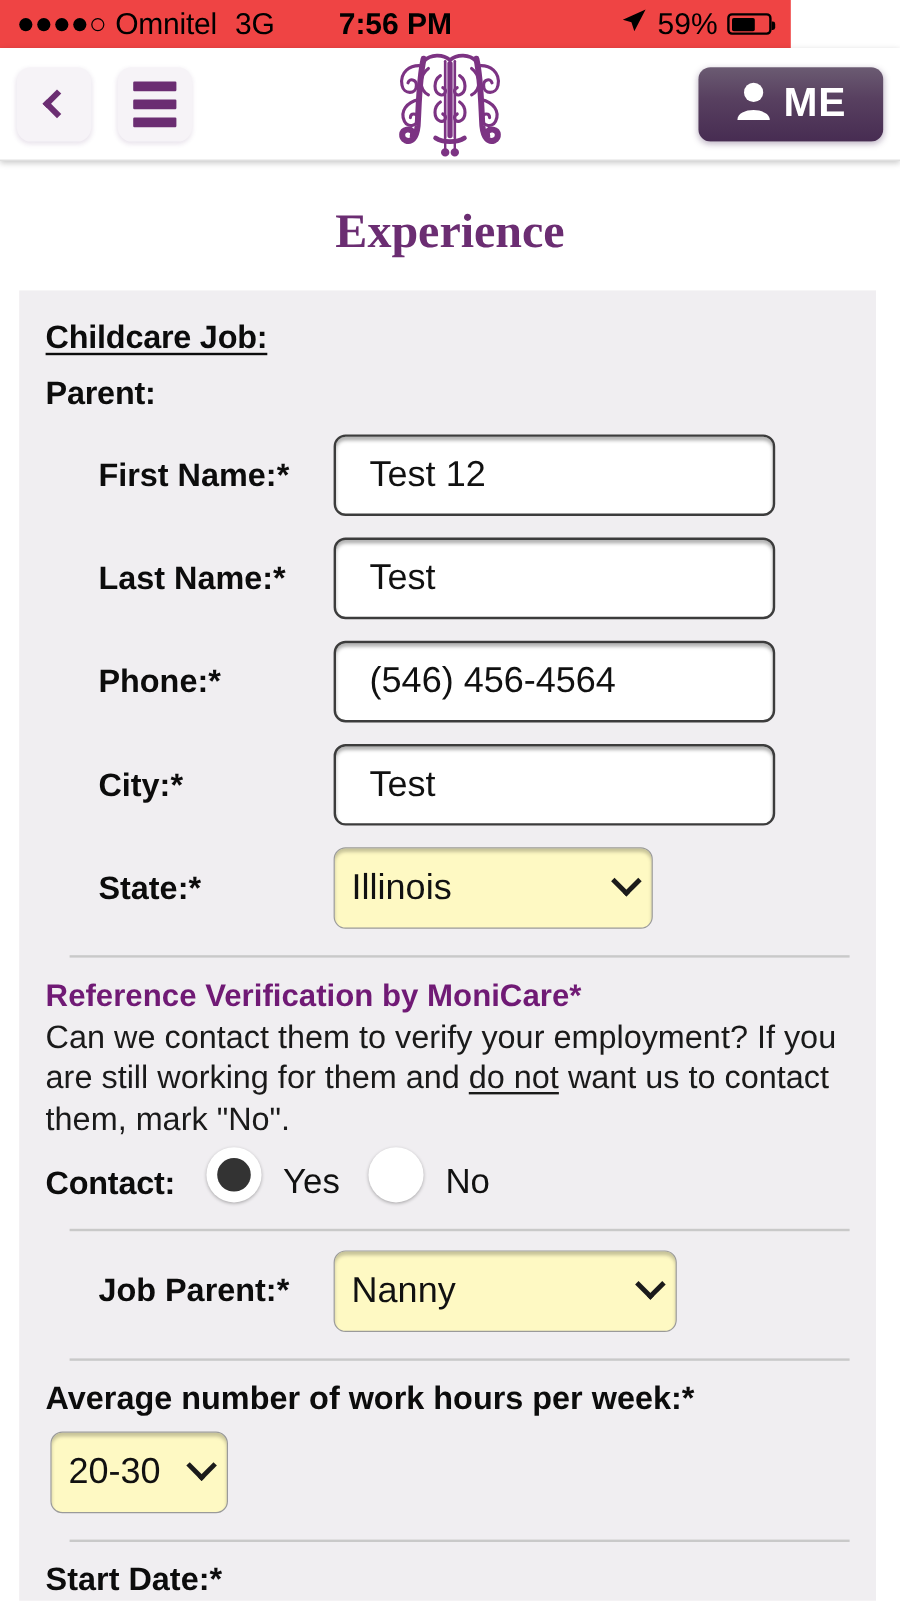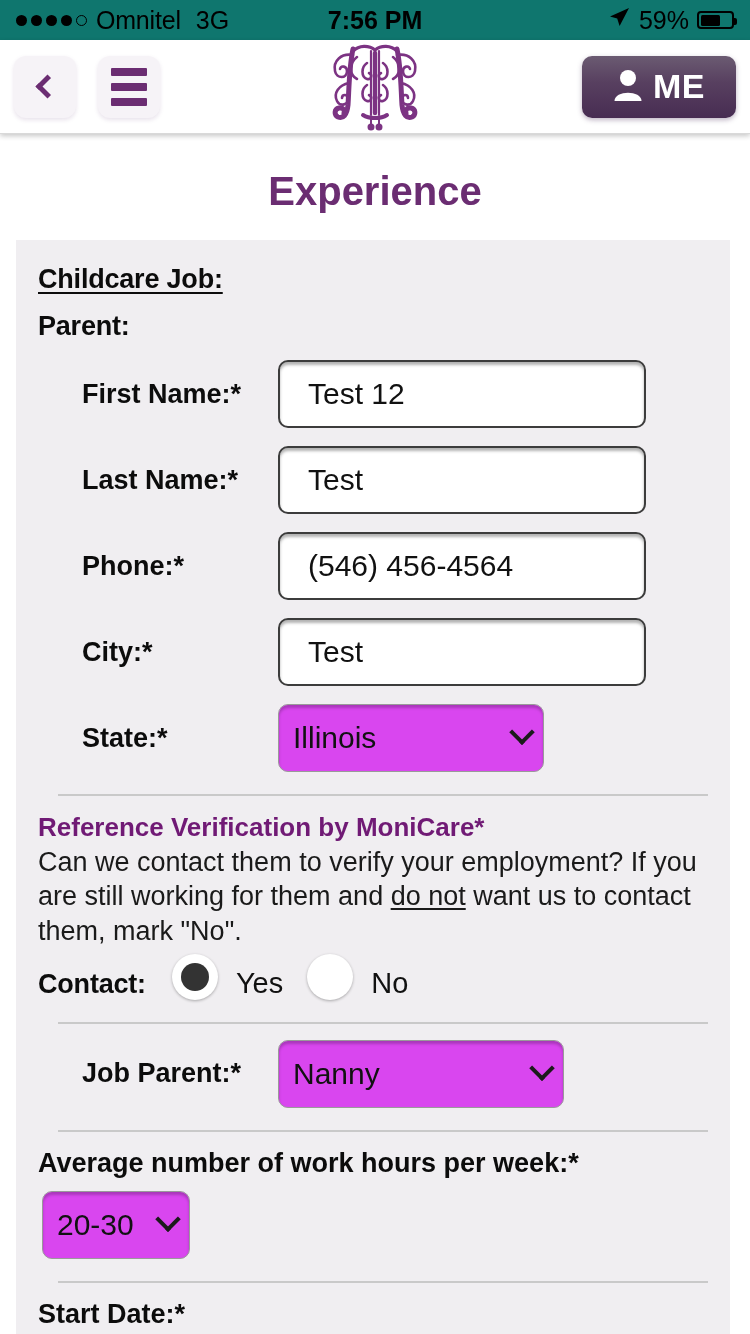--- a/index.html
+++ b/index.html
@@ -9,25 +9,25 @@
     height: 1334px;
     overflow: hidden;
     background: #ffffff;
     font-family: "Liberation Sans", sans-serif;
     -webkit-font-smoothing: antialiased;
   }
 
   
   .status-bar {
     height: 40px;
-    width: 750px;
+    width: 659px;
     display: flex;
     align-items: center;
     padding: 4px 16px;
-    background: #0f766e;
+    background: #ef4444;
     color: #000;
     font-size: 25px;
     font-weight: 500;
     position: relative;
   }
   .sb-left { display: flex; align-items: center; gap: 9px; }
   .sig-dots { display: flex; align-items: center; gap: 4px; }
   .dot {
     width: 11px; height: 11px; border-radius: 50%;
     background: #000;
@@ -140,21 +140,21 @@
 
   
   .page {
     background: #ffffff;
     width: 750px;
     height: 1200px;
     padding-top: 22px;
   }
   .page-title {
     text-align: center;
-    font-family: Liberation Sans, sans-serif;
+    font-family: Liberation Serif, serif;
     font-weight: 700;
     font-size: 40px;
     color: #6b2d72;
     padding: 13px 0 26px 0;
   }
 
   
   .card {
     margin: 0 20px 0 16px;
     background: #f0eef1;
@@ -195,21 +195,21 @@
     display: flex;
     align-items: center;
     padding: 0 28px;
     font-size: 30px;
     color: #111;
     max-width: 368px;
   }
 
   .sel {
     height: 68px;
-    background: #d946ef;
+    background: #fef9c3;
     border: 1.5px solid #9a9a9a;
     border-radius: 10px;
     box-shadow: inset 0 3px 3px rgba(0,0,0,0.22);
     display: inline-flex;
     align-items: center;
     justify-content: space-between;
     padding: 0 12px 0 14px;
     font-size: 30px;
     color: #111;
     gap: 0;

